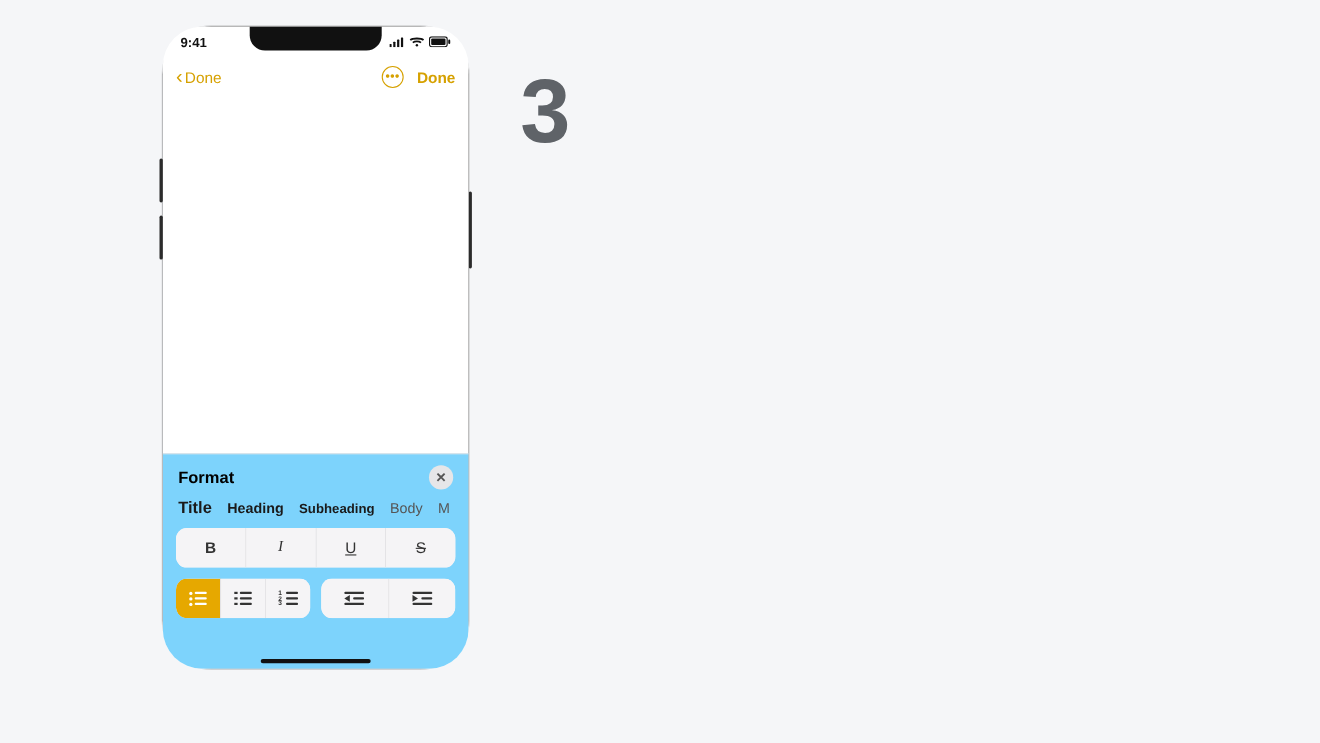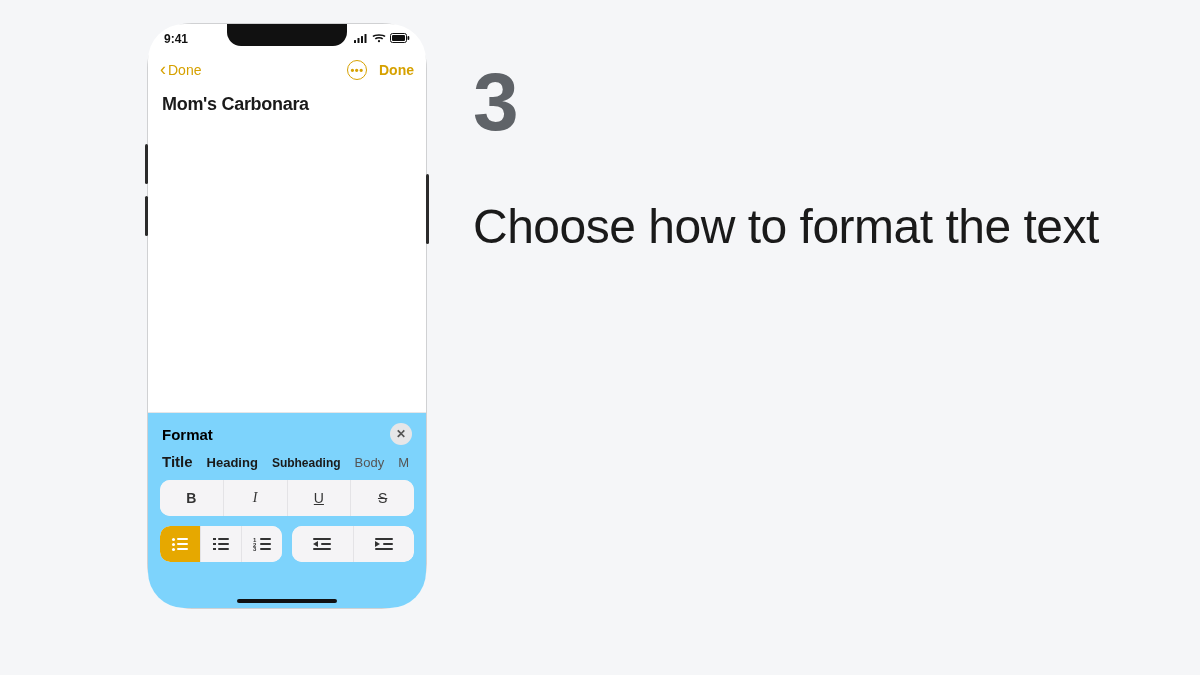--- a/index.html
+++ b/index.html
@@ -253,21 +253,20 @@
     position:absolute;left:50%;bottom:5px;transform:translateX(-50%);
     width:100px;height:4px;border-radius:3px;background:#111;
   }
 </style>
 </head>
 <body>
 
 <div class="stage">
 
   <div class="step-number">3</div>
-  <div class="step-text">Choose how to format the text</div>
 
   <div class="phone">
     <div class="screen">
       <div class="notch"></div>
 
       <div class="statusbar">
         <span>9:41</span>
         <span class="right">
           <span class="sig-icon">
             <svg width="14" height="10" viewBox="0 0 14 10">
@@ -305,21 +304,20 @@
         </div>
         <div class="nav-right">
           <span class="ellipsis">
             <span>•••</span>
           </span>
           <span class="done">Done</span>
         </div>
       </div>
 
       <div class="note">
-        <div class="note-title">Mom's Carbonara</div>
 
 
         <div class="paras">
         </div>
       </div>
 
       <div class="format-panel">
         <div class="fp-header">
           <span>Format</span>
           <span class="fp-close">

